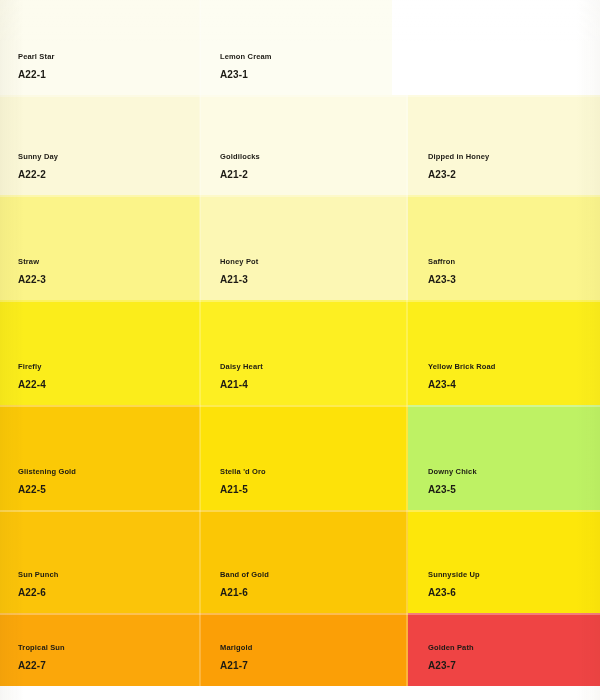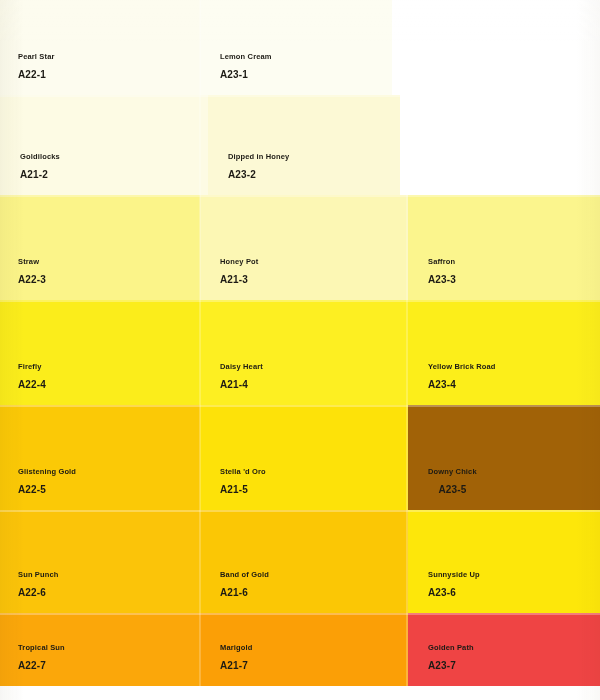--- a/index.html
+++ b/index.html
@@ -120,20 +120,26 @@
           </div>
         </div>
         <div class="swatch-cell col-2" title="Lemon Cream A23-1" style="background: rgb(253, 253, 242);">
           <div class="swatch-label">
             <span class="swatch-name">Lemon Cream</span>
             <span class="swatch-code">A23-1</span>
           </div>
         </div>
       </div>
       <div class="swatch-row" style="height: 100px;">
+        <div class="swatch-cell col-0" title="Sunny Day A22-2" style="background: rgb(251, 248, 216);">
+          <div class="swatch-label">
+            <span class="swatch-name">Sunny Day</span>
+            <span class="swatch-code">A22-2</span>
+          </div>
+        </div>
         <div class="swatch-cell col-1" title="Goldilocks A21-2" style="background: rgb(253, 251, 228);">
           <div class="swatch-label">
             <span class="swatch-name">Goldilocks</span>
             <span class="swatch-code">A21-2</span>
           </div>
         </div>
         <div class="swatch-cell col-2" title="Dipped in Honey A23-2" style="background: rgb(252, 249, 213);">
           <div class="swatch-label">
             <span class="swatch-name">Dipped in Honey</span>
             <span class="swatch-code">A23-2</span>
@@ -189,21 +195,21 @@
             <span class="swatch-name">Glistening Gold</span>
             <span class="swatch-code">A22-5</span>
           </div>
         </div>
         <div class="swatch-cell col-1" title="Stella 'd Oro A21-5" style="background: rgb(253, 226, 9);">
           <div class="swatch-label">
             <span class="swatch-name">Stella 'd Oro</span>
             <span class="swatch-code">A21-5</span>
           </div>
         </div>
-        <div class="swatch-cell col-2" title="Downy Chick A23-5" style="background: #a16207; text-align: center;">
+        <div class="swatch-cell col-2" title="Downy Chick A23-5" style="background: #bef264;">
           <div class="swatch-label">
             <span class="swatch-name">Downy Chick</span>
             <span class="swatch-code">A23-5</span>
           </div>
         </div>
         <div class="row-seam"></div>
       </div>
       <div class="swatch-row" style="height: 103px;">
         <div class="swatch-cell col-0" title="Sun Punch A22-6" style="background: rgb(251, 196, 9);">
           <div class="swatch-label">

